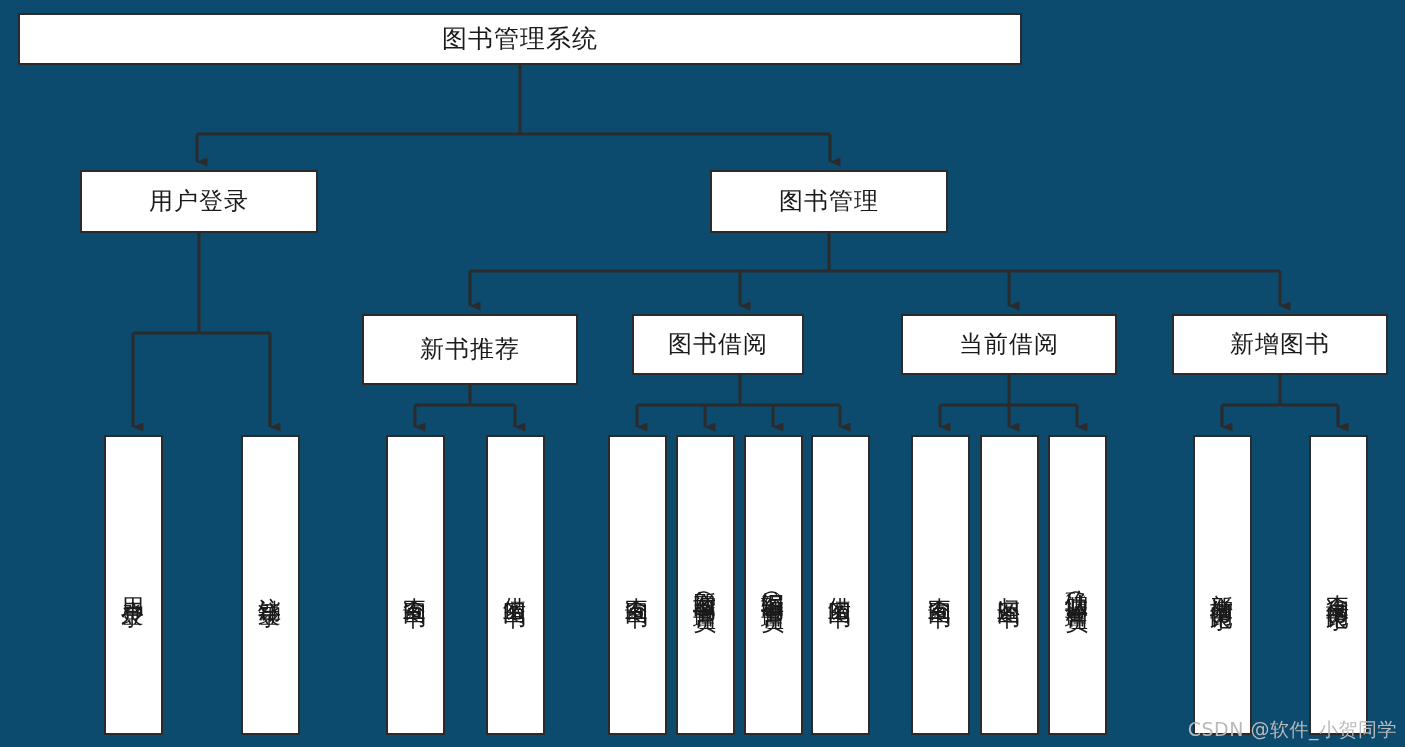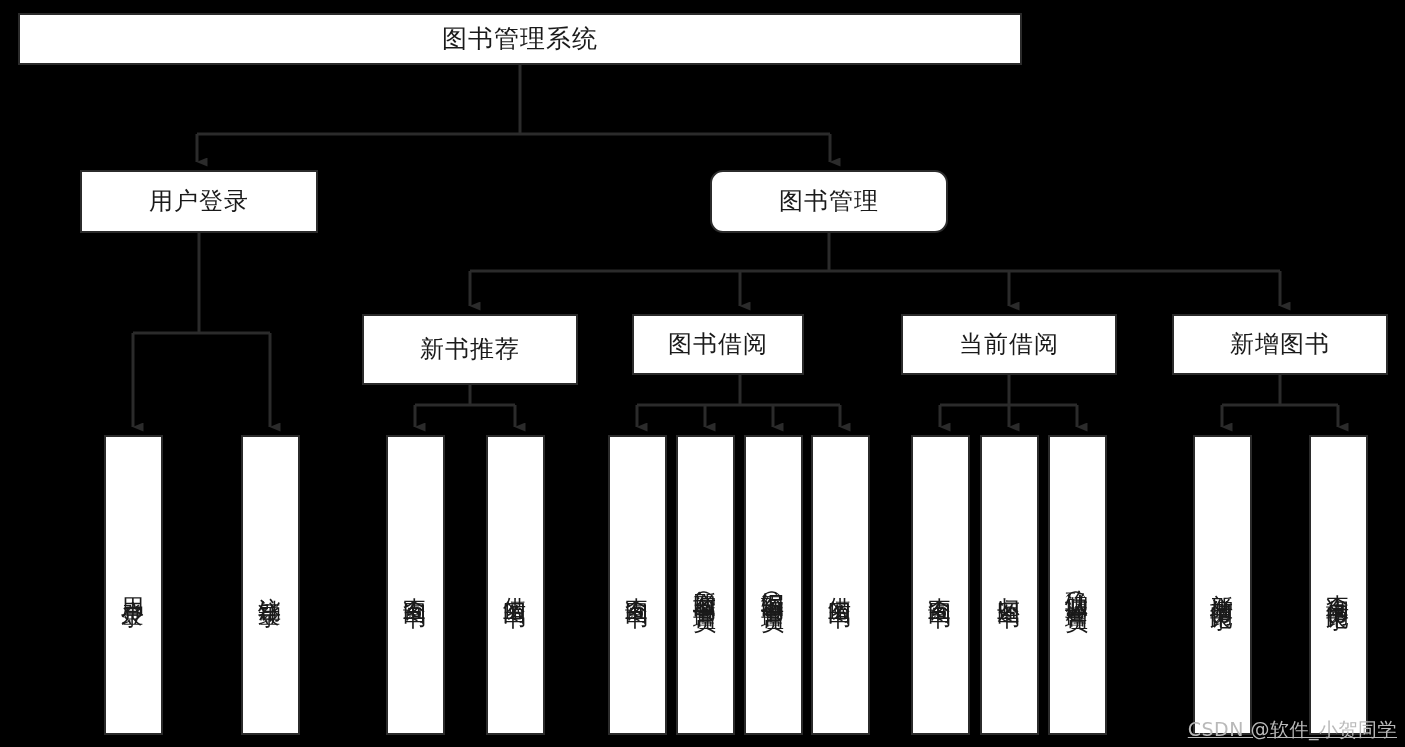--- a/index.html
+++ b/index.html
@@ -8,21 +8,21 @@
     padding: 0;
     background: #ffffff;
   }
   body {
     font-family: "DejaVu Sans", "Liberation Sans", sans-serif;
   }
   #diagram-root {
     position: relative;
     width: 1405px;
     height: 747px;
-    background: #000000;
+    background: #0c4a6e;
     overflow: hidden;
   }
   #diagram-svg {
     position: absolute;
     left: 0;
     top: 0;
     width: 1405px;
     height: 747px;
   }
   .node-box {
@@ -64,21 +64,20 @@
   #watermark {
     position: absolute;
     right: 8px;
     bottom: 4px;
     font-size: 19px;
     color: #b9b9b9;
     letter-spacing: 0.5px;
     white-space: nowrap;
     pointer-events: none;
     font-family: "DejaVu Sans", "Liberation Sans", sans-serif;
-    text-decoration: underline;
   }
 </style>
 </head>
 <body>
 
 <div id="diagram-root">
 
   <svg id="diagram-svg" viewBox="0 0 1405 747">
     <defs>
       <marker id="arrowhead" markerWidth="10" markerHeight="12" refX="4.5" refY="10.5" orient="auto" markerUnits="userSpaceOnUse">
@@ -130,21 +129,21 @@
     </g>
   </svg>
 
   <div class="node-box horiz root" style="left:18px; top:13px; width:1004px; height:52px;">
     <span class="node-label">图书管理系统</span>
   </div>
 
   <div class="node-box horiz" style="left:80px; top:170px; width:238px; height:63px;">
     <span class="node-label">用户登录</span>
   </div>
-  <div class="node-box horiz" style="left:710px; top:170px; width:238px; height:63px;border-radius:13px;">
+  <div class="node-box horiz" style="left:710px; top:170px; width:238px; height:63px;">
     <span class="node-label">图书管理</span>
   </div>
 
   <div class="node-box horiz" style="left:362px; top:314px; width:216px; height:71px;">
     <span class="node-label">新书推荐</span>
   </div>
   <div class="node-box horiz" style="left:632px; top:314px; width:172px; height:61px;">
     <span class="node-label">图书借阅</span>
   </div>
   <div class="node-box horiz" style="left:901px; top:314px; width:216px; height:61px;">

